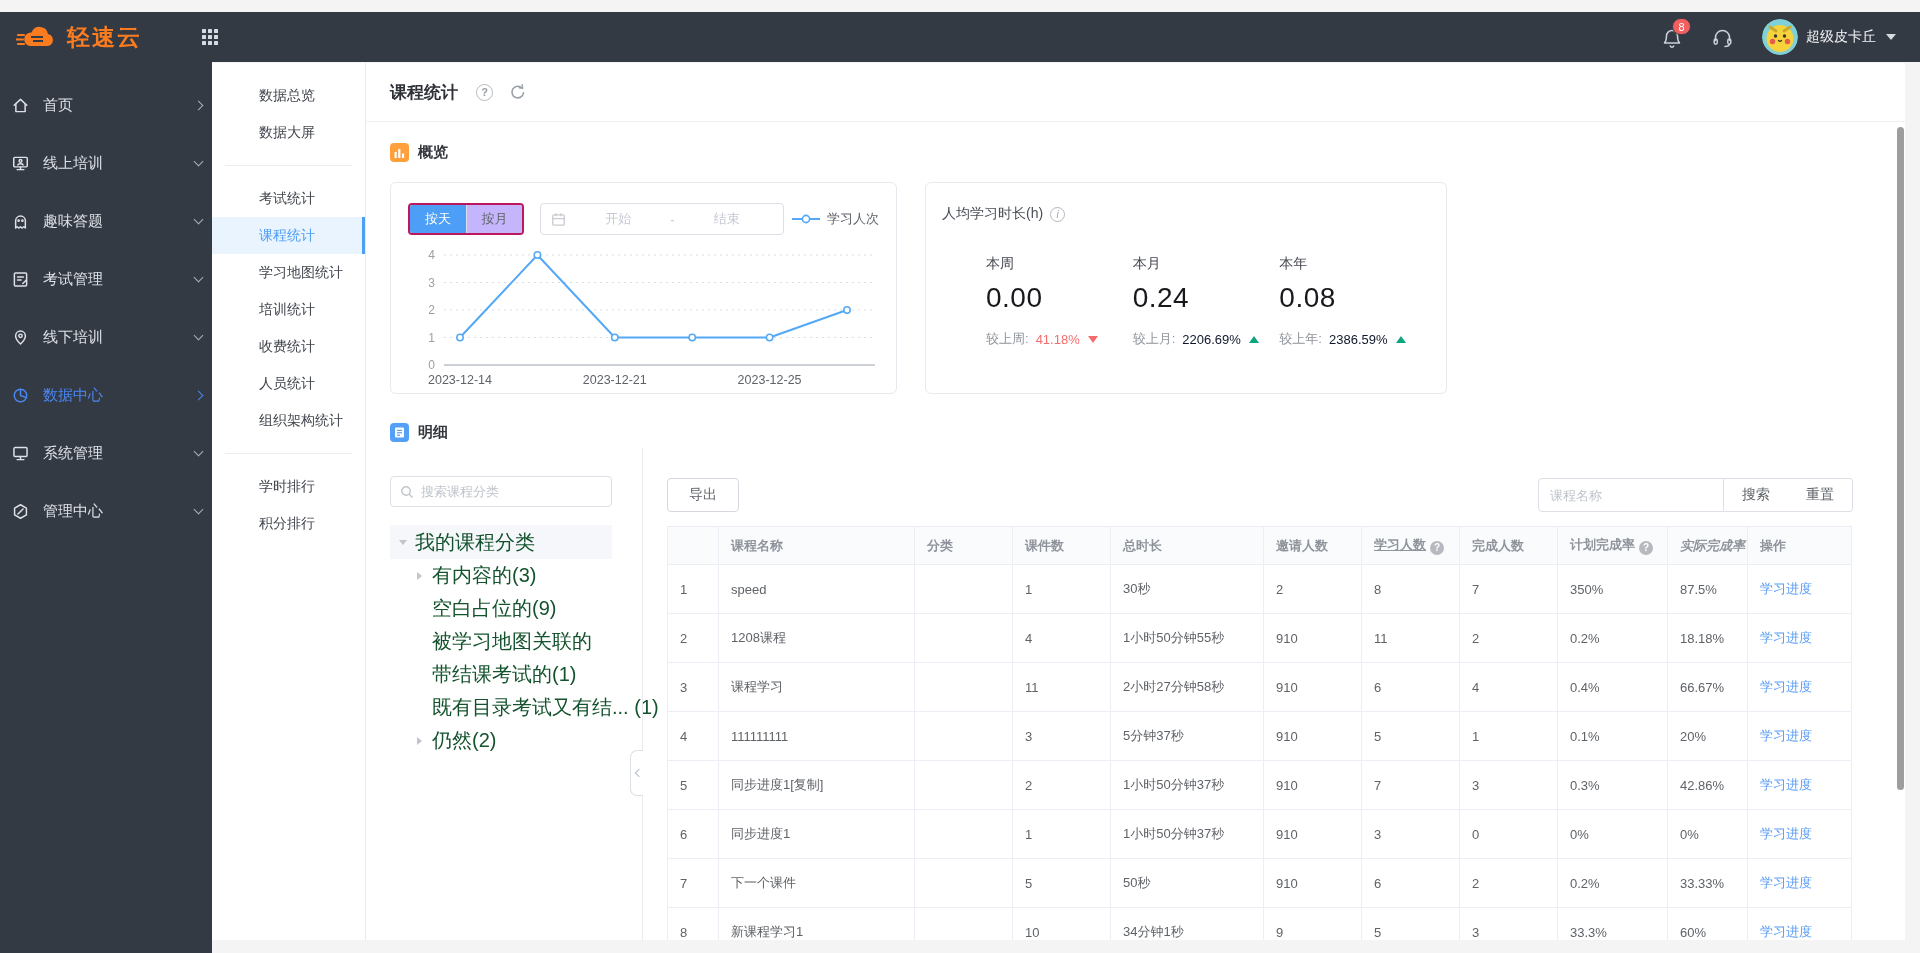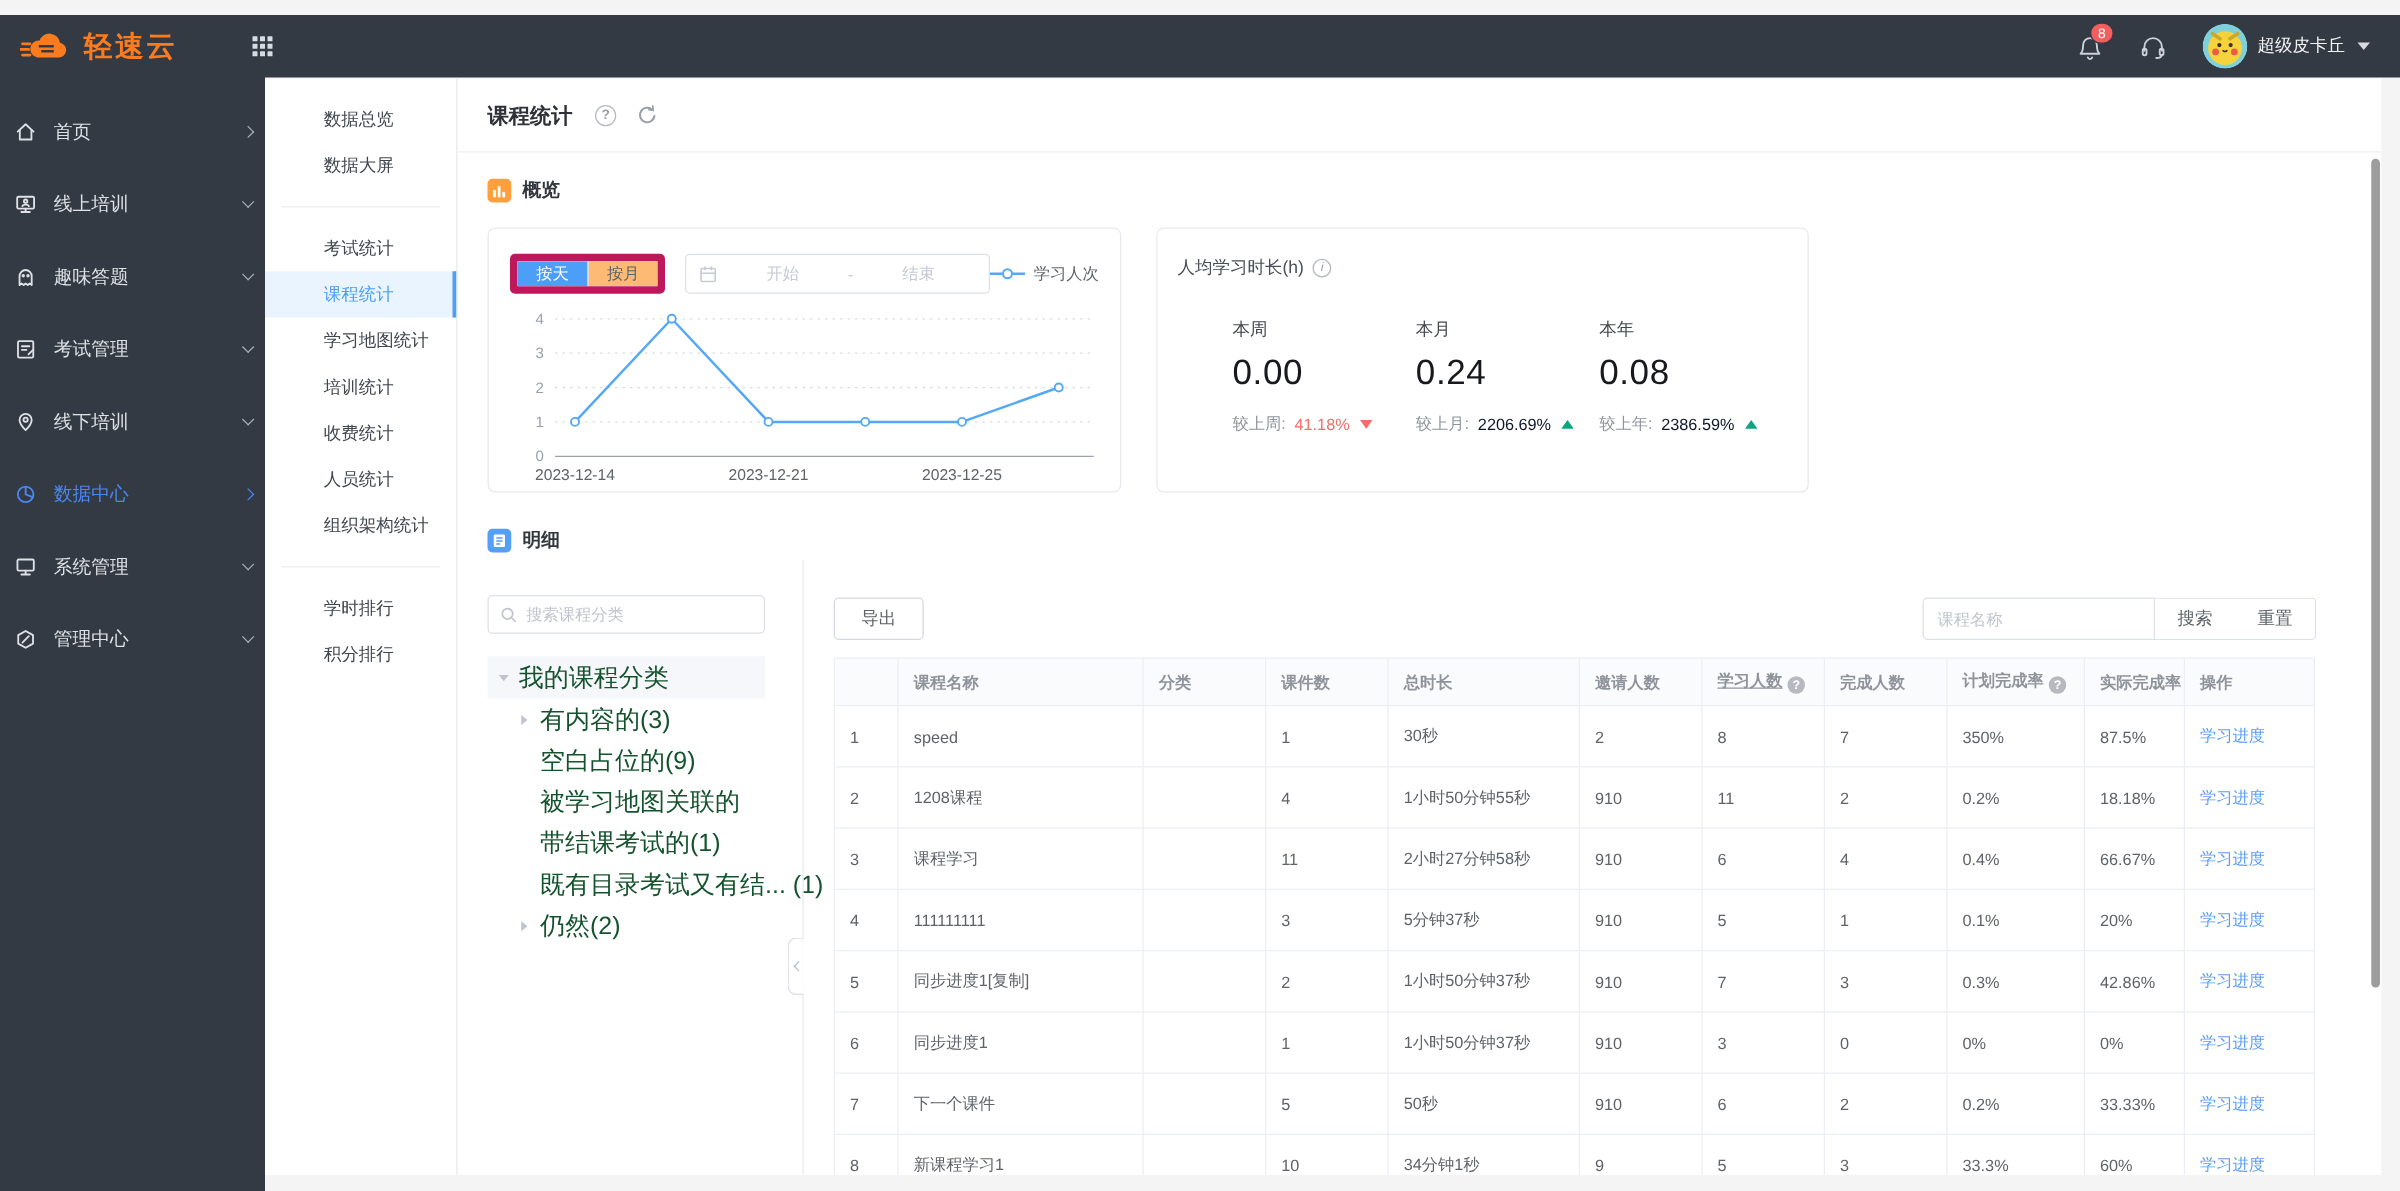--- a/index.html
+++ b/index.html
@@ -47,22 +47,22 @@
   .section-head{display:flex;align-items:center;gap:9px;margin:20px 0 20px 24px;height:20px}
   .section-icon{width:19px;height:19px;border-radius:4px;display:flex;align-items:center;justify-content:center;flex:none}
   .section-icon.orange{background:#ffa03c}
   .section-icon.blue{background:#549ff7}
   .section-title{font-size:15px;font-weight:bold;color:#33363c}
 
   .cards-row{display:flex;margin-left:24px;gap:28px}
   .card{border:1px solid #e7e9ee;border-radius:6px;background:#fff}
   .chart-card{width:507px;height:212px;padding:20px 17px 0 17px}
   .controls{display:flex;align-items:center}
-  .tab-group{display:flex;border:6px solid #be185d;border-radius:4px;overflow:hidden;height:32px}
-  .tab{width:56px;display:flex;align-items:center;justify-content:center;font-size:13px;color:#5f6368;background:#fdba74;cursor:pointer}
+  .tab-group{display:flex;border:2px solid #be185d;border-radius:4px;overflow:hidden;height:32px}
+  .tab{width:56px;display:flex;align-items:center;justify-content:center;font-size:13px;color:#5f6368;background:#c4b5fd;cursor:pointer}
   .tab + .tab{border-left:1px solid #dcdfe6}
   .tab.active{background:#4d9ef6;color:#fff;border-color:#4d9ef6}
   .date-range{margin-left:16px;width:244px;height:32px;border:1px solid #dcdfe6;border-radius:4px;display:flex;align-items:center;padding:0 10px;color:#c6cad2;font-size:13px;gap:6px;cursor:pointer}
   .date-range .ph{flex:1;text-align:center}
   .legend{margin-left:auto;display:flex;align-items:center;gap:7px;font-size:13px;color:#5f6368}
 
   .avg-card{width:522px;height:212px;padding:22px 20px 0 16px}
   .avg-title{font-size:14px;color:#4a4e56;display:flex;align-items:center;gap:7px}
   .info-circle{width:15px;height:15px;border:1px solid #b3b7bf;border-radius:50%;color:#9a9ea6;font-size:10px;display:flex;align-items:center;justify-content:center;font-style:italic}
   .stats-row{display:flex;margin-top:32px;margin-left:44px}
@@ -534,21 +534,21 @@
                 <th style="width: 153px;"><span>总时长</span></th>
 
                 <th style="width: 98px;"><span>邀请人数</span></th>
 
                 <th style="width: 98px; text-decoration: underline;"><span>学习人数</span><span class="qmark">?</span></th>
 
                 <th style="width: 98px;"><span>完成人数</span></th>
 
                 <th style="width: 110px;"><span>计划完成率</span><span class="qmark">?</span></th>
 
-                <th style="width: 80px;"><span>实际完成率</span></th>
+                <th style="width: 80px; font-style: italic;"><span>实际完成率</span></th>
 
                 <th class="fixed-col" style="width: 104px;"><span>操作</span></th>
               </tr>
           </thead>
           <tbody>
 
               <tr>
                 <td>1</td>
                 <td>speed</td>
                 <td></td>

